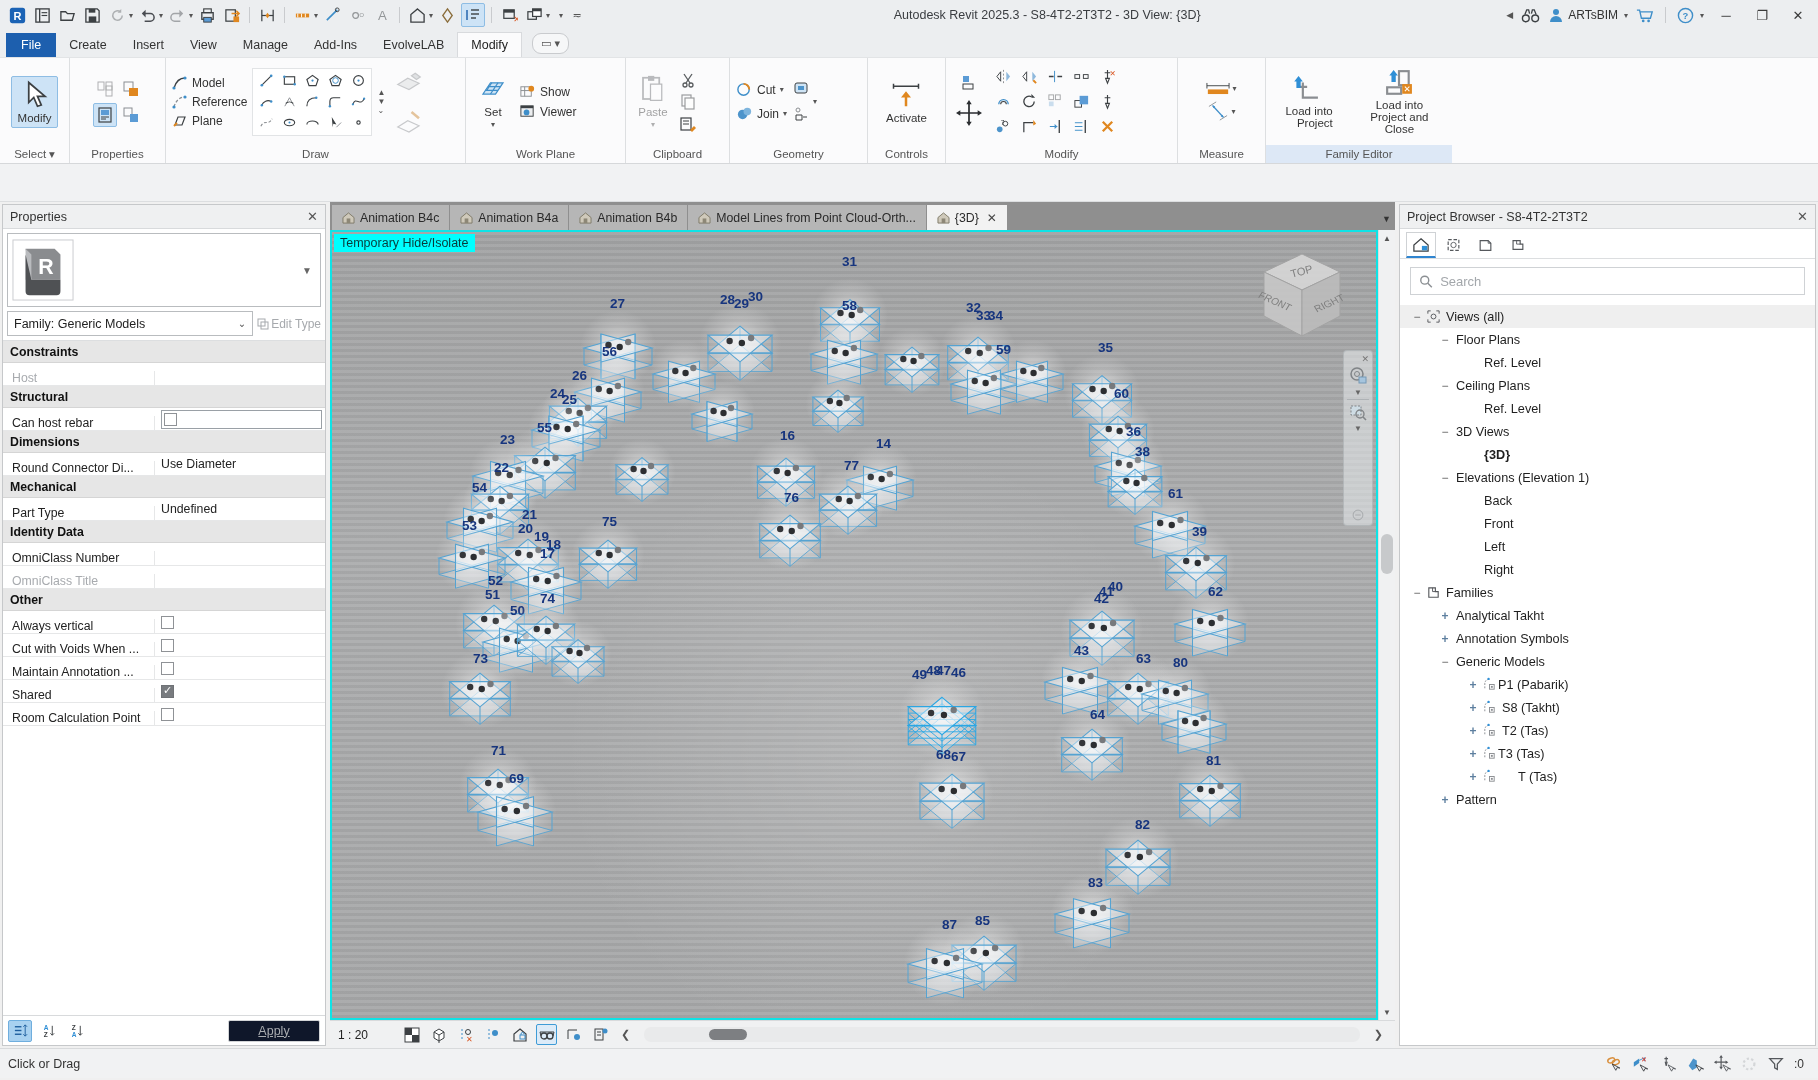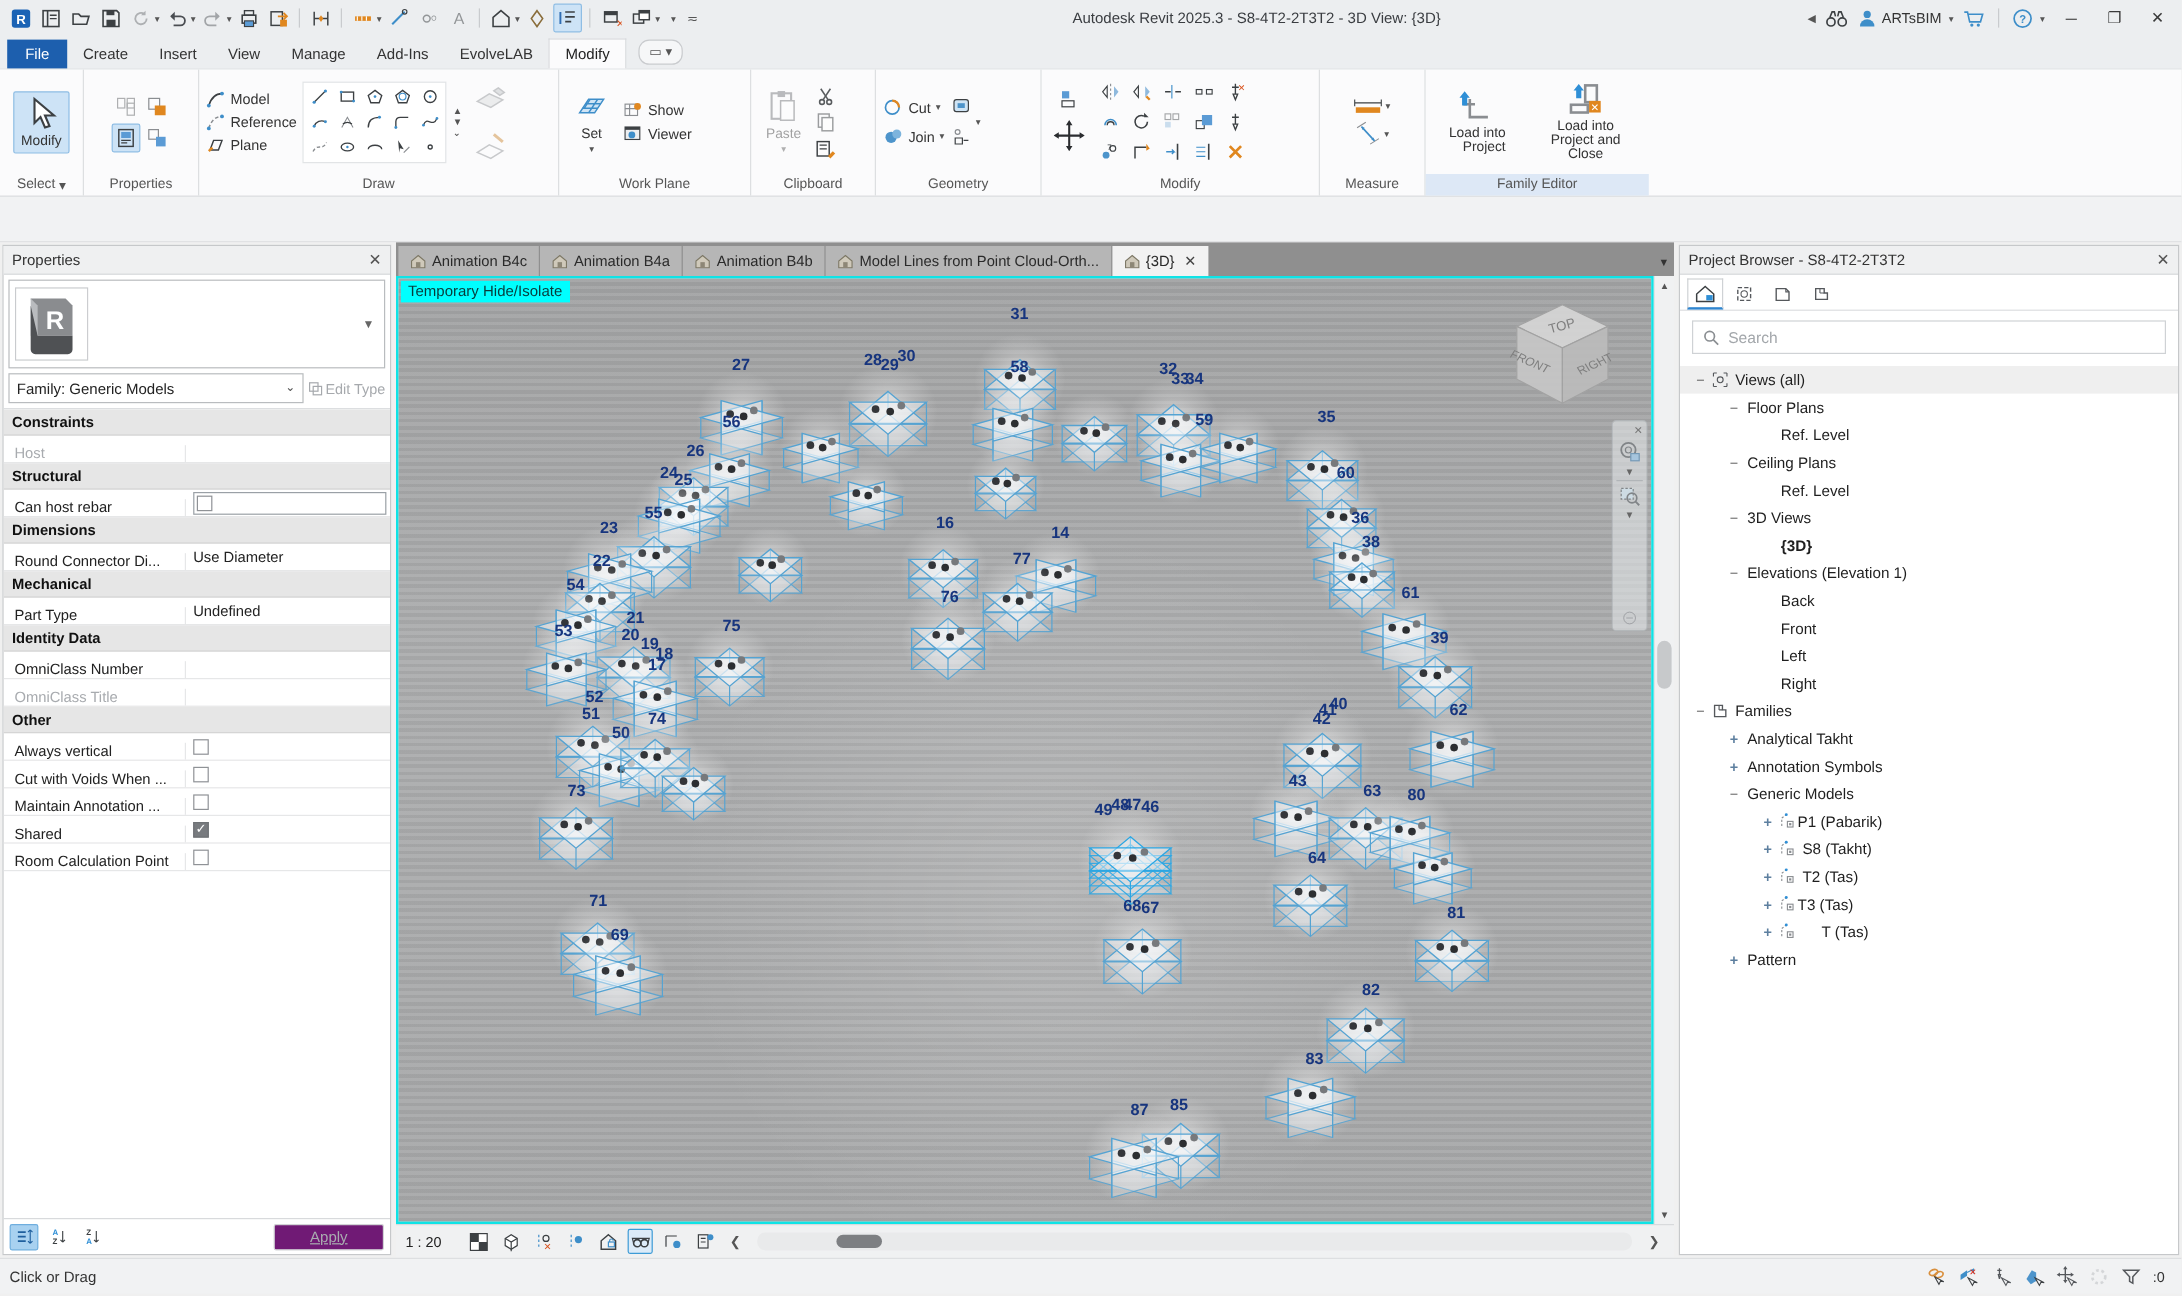--- a/index.html
+++ b/index.html
@@ -70,21 +70,21 @@
   .prow .pv{flex:1;padding-left:6px;color:#222;display:flex;align-items:center;height:100%;}
   .prow.disabled .pl{color:#a8abaf;}
   .psection{height:22px;background:#e6e6e6;border-bottom:1px solid #d5d5d5;display:flex;align-items:center;padding-left:7px;font-weight:bold;font-size:12.3px;color:#111;}
   .cbx{width:13px;height:13px;border:1px solid #8f9296;background:#fff;display:inline-block;position:relative;}
   .cbx.on{background:#787b7f;border-color:#6f7276;}
   .cbx.on:after{content:"✓";color:#fff;font-size:11px;position:absolute;left:1px;top:-2px;}
   .pv .framed{border:1px solid #9aa0a6;flex:1;height:19px;margin-right:3px;display:flex;align-items:center;padding-left:2px;}
   .propfoot{height:30px;border-top:1px solid #d8dadc;display:flex;align-items:center;padding:0 5px;gap:4px;}
   .sortbtn{width:24px;height:22px;display:flex;align-items:center;justify-content:center;}
   .sortbtn.hl{background:#a8d1f0;border:1px solid #6faede;border-radius:2px;}
-  .applybtn{margin-left:auto;width:92px;height:22px;border:1px solid #d2d4d6;background:#701a75;color:#a9acb0;text-align:center;line-height:21px;border-radius:2px;font-size:12.5px;text-decoration:underline;}
+  .applybtn{margin-left:auto;width:92px;height:22px;border:1px solid #d2d4d6;background:#0f172a;color:#a9acb0;text-align:center;line-height:21px;border-radius:2px;font-size:12.5px;text-decoration:underline;}
 
   .center{width:1065px;display:flex;flex-direction:column;}
   .tabstrip{height:28px;background:#8f8f8f;display:flex;align-items:flex-end;gap:1px;padding-left:2px;position:relative;}
   .vtab{height:25px;background:#b6b6b6;display:flex;align-items:center;gap:5px;padding:0 10px;font-size:12.3px;color:#2a2a2a;white-space:nowrap;}
   .vtab.active{background:#f2f2f2;}
   .vtab .x{color:#444;font-size:12px;margin-left:3px;}
   .tabmenu{position:absolute;right:4px;bottom:6px;color:#333;font-size:9px;}
   .viewwrap{flex:1;display:flex;}
   .viewport{position:relative;width:1048px;border:2px solid #0fe3e6;background:
      radial-gradient(circle at 52% 66%, rgba(255,255,255,.14), rgba(255,255,255,0) 42%),
@@ -97,21 +97,21 @@
   .navbar3d svg{width:20px;height:20px;opacity:.8;}
   .navbar3d .sep{width:22px;height:1px;background:rgba(150,155,160,.5);}
   .navbar3d .arr{font-size:8px;color:#666;}
   .vscroll{width:17px;background:#f0f1f2;border-left:1px solid #dcdee0;display:flex;flex-direction:column;align-items:center;}
   .vscroll .arr{height:16px;font-size:8px;color:#555;display:flex;align-items:center;}
   .vscroll .track{flex:1;width:100%;position:relative;}
   .vscroll .thumb{position:absolute;left:2px;right:2px;top:38%;height:40px;background:#c7c9cb;border-radius:6px;}
   .starsvg{position:absolute;inset:0;width:100%;height:100%;}
 
   .vcb{height:28px;background:#f0f1f2;border-top:1px solid #d8dadc;display:flex;align-items:center;padding:0 8px;gap:6px;}
-  .vcb .scale{font-size:12px;color:#222;margin-right:14px;white-space:nowrap;}
+  .vcb .scale{font-size:12px;color:#222;margin-right:27px;white-space:nowrap;}
   .vcbicon{width:21px;height:21px;display:flex;align-items:center;justify-content:center;}
   .vcbicon svg{width:16px;height:16px;}
   .vcbicon.hl{border:1px solid #3e9bd6;background:#dcebf8;border-radius:2px;}
   .vcb .chev{color:#555;font-size:11px;margin:0 4px;}
   .htrack{flex:1;height:15px;background:#e9eaeb;border-radius:7px;position:relative;margin:0 4px;}
   .hthumb{position:absolute;left:9%;top:2px;width:38px;height:11px;background:#7d7f82;border-radius:6px;}
 
   .rightpanel{width:423px;background:#f0f0f0;padding:2px 2px 2px 4px;}
   .pb-toolbar{height:30px;display:flex;align-items:flex-end;gap:2px;padding:2px 6px 0;border-bottom:1px solid #dcdee0;}
   .pbtool{width:30px;height:26px;display:flex;align-items:center;justify-content:center;}
@@ -635,20 +635,34 @@
             </svg>
           </span>
       </div>
       <span class="qcaret">▾</span>
     </div>
     <div class="rpanel-label">
         <span>Geometry</span>
       </div>
   </div>
 
+  <div class="rpanel" style="width:78px;">
+    <div class="rpanel-body" style="justify-content:center;">
+      <div class="bigbtn">
+        <svg viewBox="0 0 24 24">
+            <path d="M2 5h20M2 3v4M22 3v4" stroke="#3c4043" fill="none" stroke-width="1.2"></path>
+            <path d="M12 9l4 5h-3v7h-2v-7H8z" fill="#e0871f"></path>
+          </svg>
+        <span>Activate</span>
+      </div>
+    </div>
+    <div class="rpanel-label">
+        <span>Controls</span>
+      </div>
+  </div>
 
   <div class="rpanel" style="width:232px;">
     <div class="rpanel-body">
       <div class="vstack" style="gap:4px;">
         <span class="sicon">
             <svg viewBox="0 0 18 18">
               <rect x="3" y="2" width="6" height="6" fill="#5b9bd5"></rect>
               <rect x="3" y="10" width="10" height="5" fill="none" stroke="#3c4043"></rect>
             </svg>
           </span>

